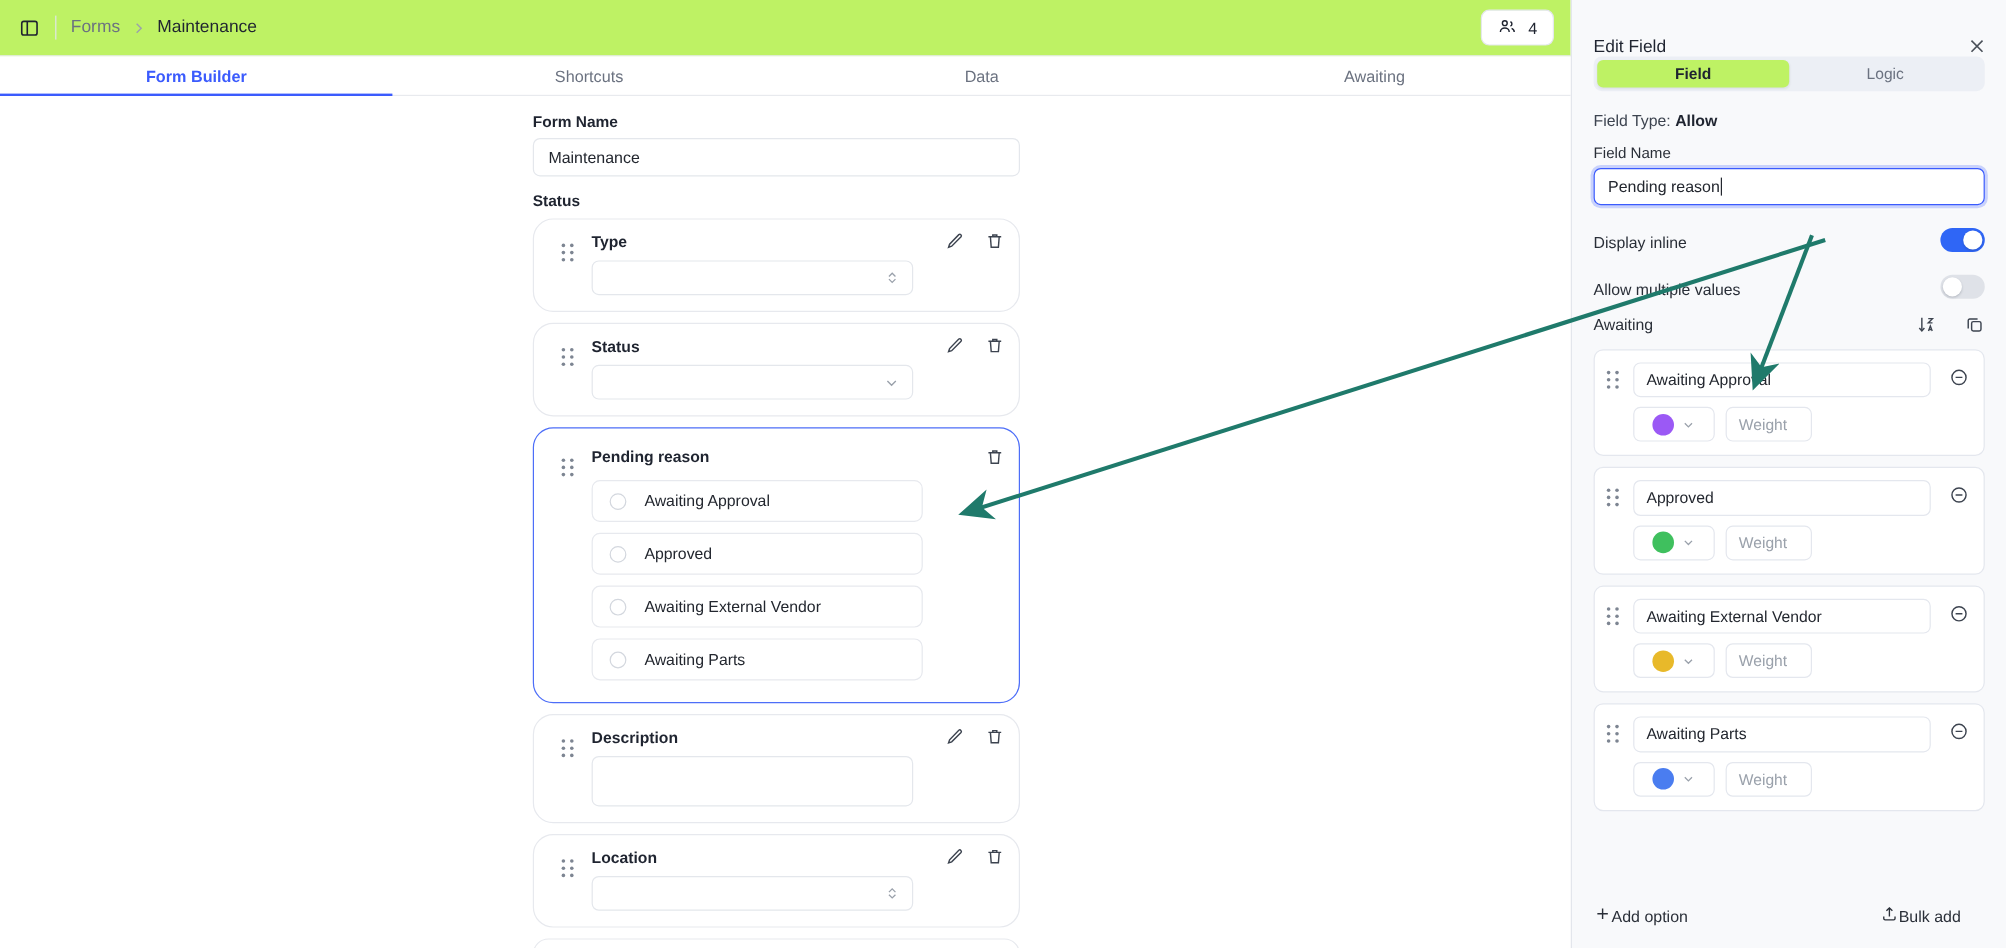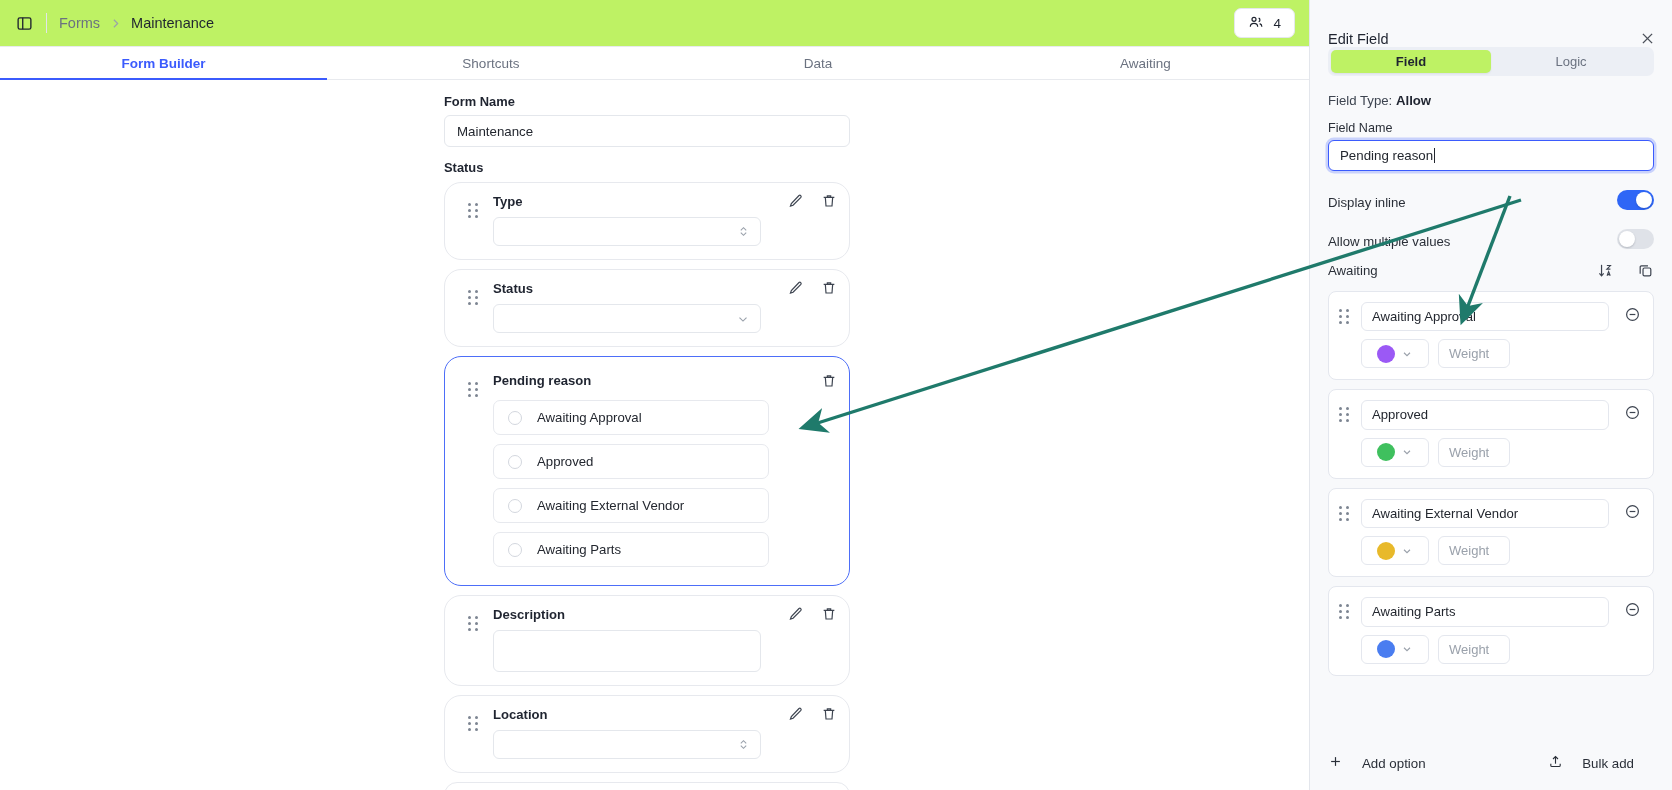--- a/index.html
+++ b/index.html
@@ -180,21 +180,21 @@
     width: 72px; height: 29px; border: 1px solid #e4e7ee; border-radius: 6px;
     background: #fff; display: flex; align-items: center; padding: 0 10px;
     font-size: 13px; color: #9aa1ab;
   }
   .minus { margin: 4px 0 0 6px; color: #3d4450; cursor: pointer; display: flex; align-self: flex-start; }
 
   .panel-foot {
     height: 54px; display: flex; align-items: center; padding: 0 18px; gap: 0;
   }
   .foot-btn {
-    display: flex; align-items: center; gap: 19px; font-size: 13.3px;
+    display: flex; align-items: center; gap: 0; font-size: 13.3px;
     color: #2a2f38; cursor: pointer;
   }
   .foot-gap { flex: 1; }
 </style>
 </head>
 <body>
 
 <div class="app">
 
   <div class="main">

